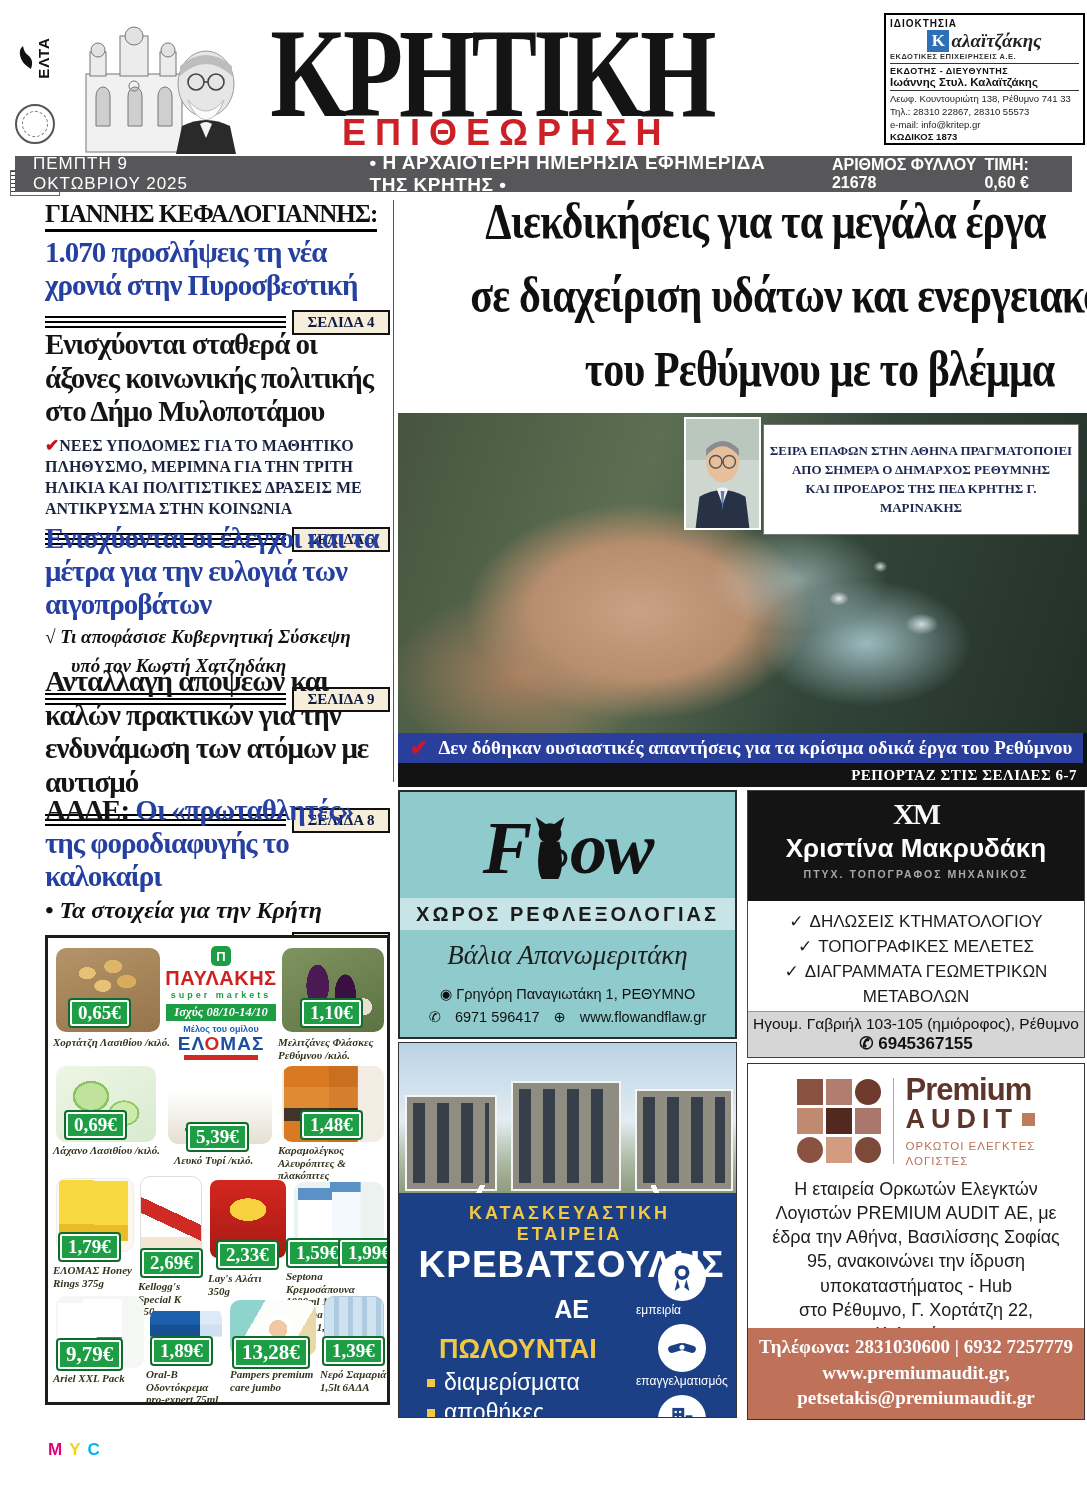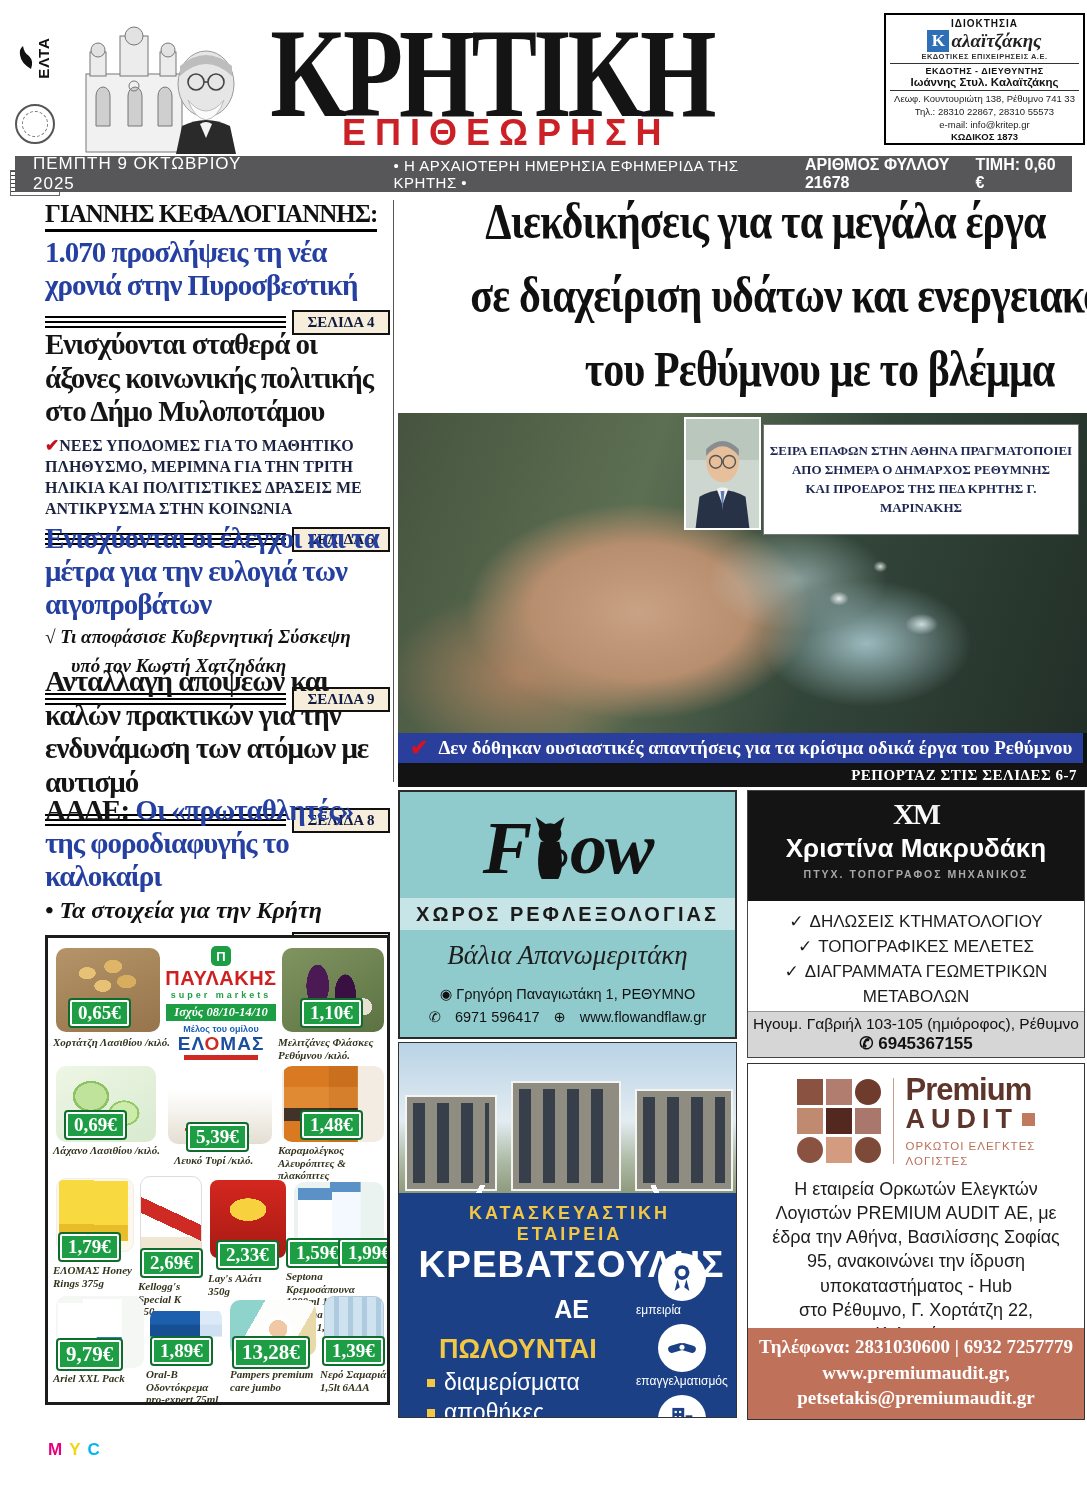--- a/index.html
+++ b/index.html
@@ -16,37 +16,37 @@
   .elta-stamp:before{content:"";position:absolute;inset:5px;border:1px dashed #777;border-radius:50%}
   .elta-barcode{width:50px;height:26px;margin:26px auto 0;border:1px solid #666;
     background:repeating-linear-gradient(to bottom,#444 0 1px,transparent 1px 4px);}
   .masthead-art{position:absolute;left:84px;top:26px;width:162px;height:128px}
   .m-title{position:absolute;left:238px;top:8px;width:650px;text-align:center;
     font:700 126px "Liberation Serif",serif;color:#141414;letter-spacing:-5px;
     transform:scaleX(.78);transform-origin:left top;white-space:nowrap;line-height:1.05}
   .m-sub{position:absolute;left:342px;top:112px;font:700 36px "Liberation Sans",sans-serif;
     color:#cc2027;letter-spacing:9px;white-space:nowrap}
   .owner-box{position:absolute;left:884px;top:13px;width:201px;height:132px;border:2px solid #000;
-    background:#fff;padding:3px 4px;text-align:center;font-family:"Liberation Sans",sans-serif;color:#111}
+    background:#fff;padding:3px 4px;text-align:left;font-family:"Liberation Sans",sans-serif;color:#111}
   .ob-label{font:700 10px "Liberation Sans",sans-serif;letter-spacing:1px}
   .ob-brandrow{display:flex;align-items:center;justify-content:center;gap:2px;margin-top:1px}
   .ob-k{display:inline-flex;align-items:center;justify-content:center;width:22px;height:22px;
     background:#2f6fb5;color:#fff;font:700 17px "Liberation Serif",serif}
   .ob-brand{font:700 italic 19px "Liberation Serif",serif;color:#222}
   .ob-brandsub{font:600 7.5px "Liberation Sans",sans-serif;color:#333;letter-spacing:.5px;border-bottom:1px solid #333;padding-bottom:2px}
   .ob-role{font:700 9px "Liberation Sans",sans-serif;margin-top:2px;letter-spacing:.5px}
   .ob-name{font:700 11.5px "Liberation Sans",sans-serif;border-bottom:1px solid #333;padding-bottom:2px}
   .ob-small{font:400 9.5px "Liberation Sans",sans-serif;margin-top:2px;color:#222}
   .ob-code{font:700 9.5px "Liberation Sans",sans-serif;margin-top:1px}
 
   
   .datebar{position:absolute;left:15px;top:156px;width:1057px;height:36px;background:#57575a;color:#fff;
     display:flex;align-items:center;font-family:"Liberation Sans",sans-serif}
   .db-date{font-weight:400;font-size:17px;margin-left:18px;letter-spacing:1px}
-  .db-motto{font-weight:400;font-size:15px;margin-left:135px;letter-spacing:.5px}
+  .db-motto{font-weight:700;font-size:19px;margin-left:135px;letter-spacing:.5px}
   .db-issue{font-weight:700;font-size:16px;margin-left:38px}
   .db-price{font-weight:700;font-size:16px;margin-left:auto;margin-right:14px}
 
   
   .leftcol{position:absolute;left:45px;top:200px;width:345px;height:1210px}
   .story{position:absolute;left:0;width:345px}
   .kicker{display:inline-block;font:700 25px "Liberation Serif",serif;color:#111;
     border-bottom:3px solid #000;padding-bottom:1px;letter-spacing:-1px}
   .t-blue{font:700 29px "Liberation Serif",serif;color:#2540a0;line-height:1.14;letter-spacing:-1px}
   .t-black{font:700 29px "Liberation Serif",serif;color:#151515;line-height:1.16;letter-spacing:-1px}

